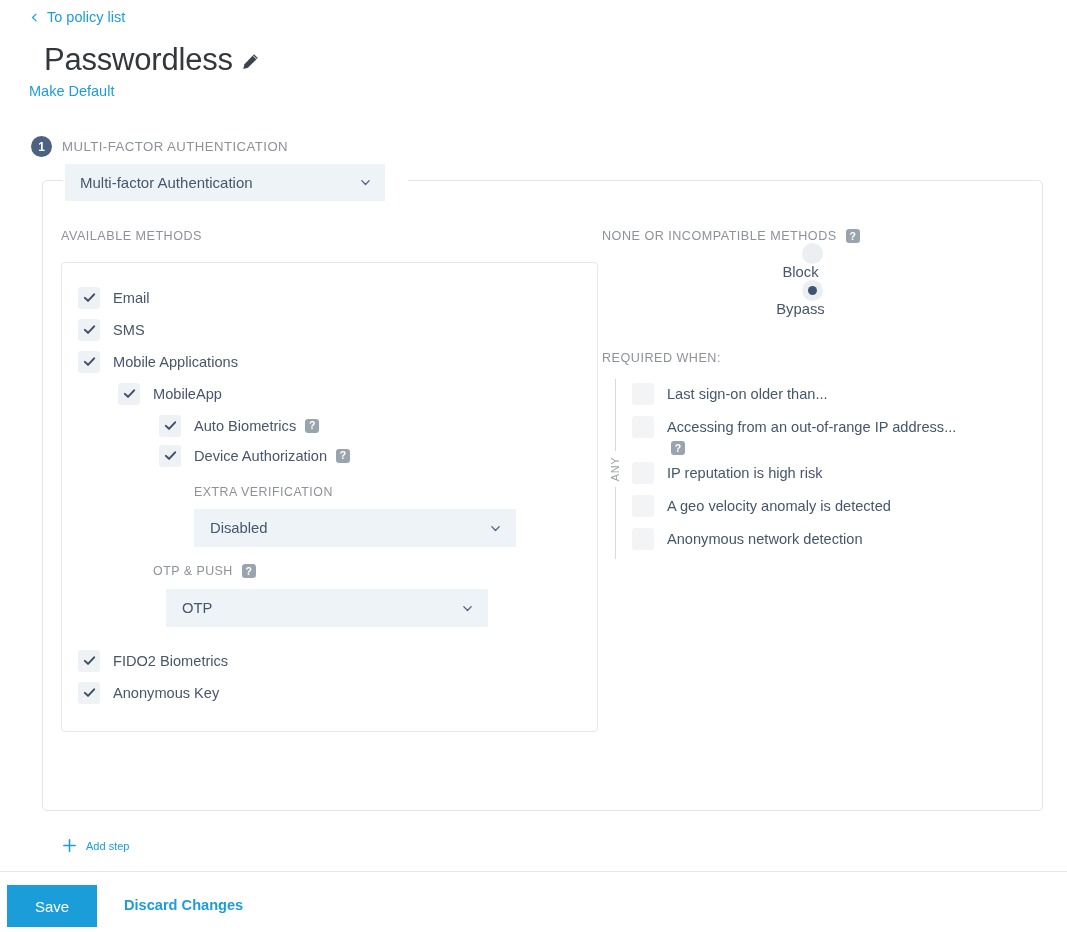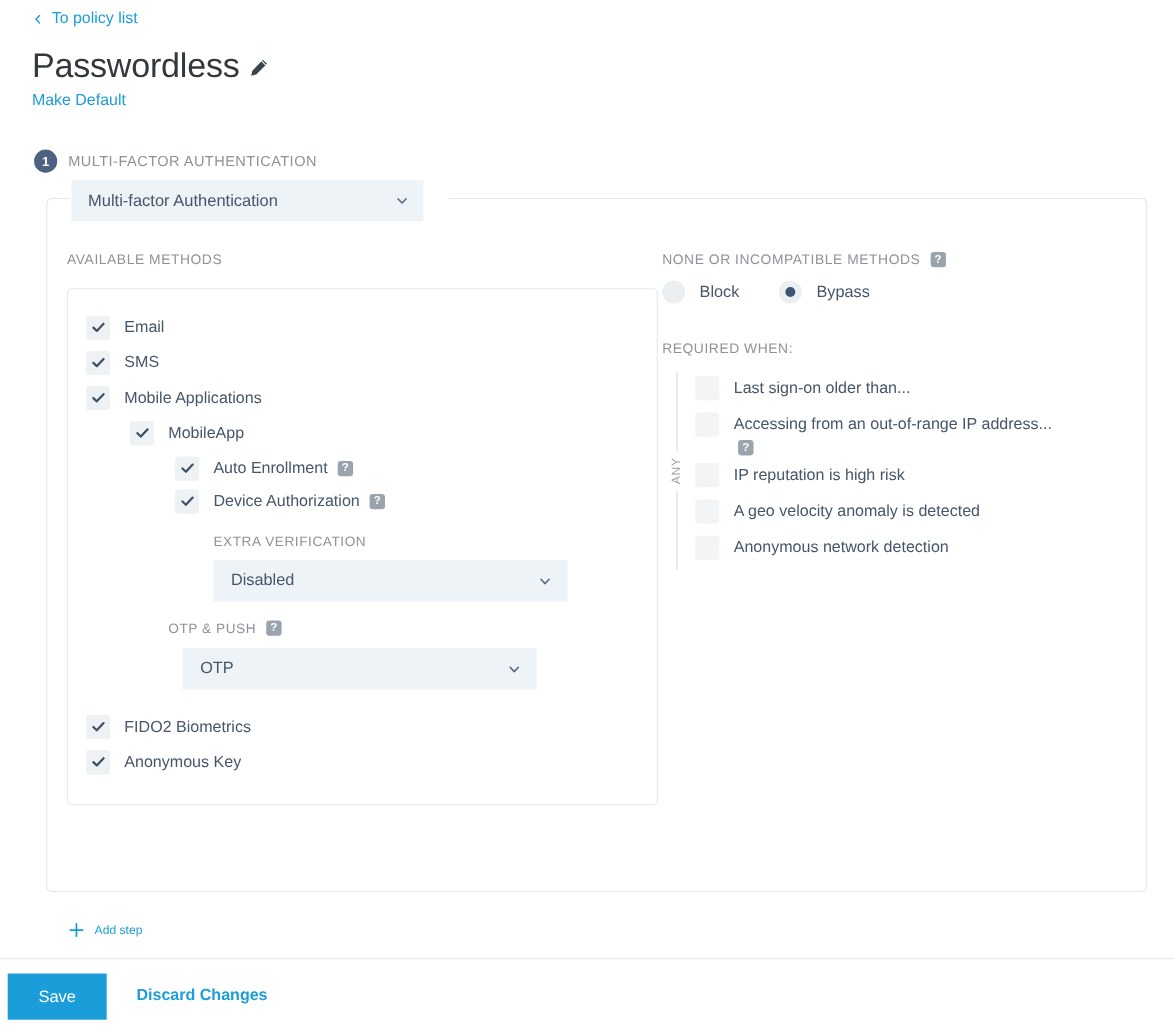--- a/index.html
+++ b/index.html
@@ -15,21 +15,21 @@
 
   
   .back-link {
     position: absolute; left: 30px; top: 9px;
     display: flex; align-items: center; gap: 8px;
     color: #1b9dd9; font-size: 14.5px; cursor: pointer;
   }
   .back-chev { display: block; width: 9px; height: 9px; }
 
   .title-row {
-    position: absolute; left: 29px; top: 44px;
+    position: absolute; left: 44px; top: 44px;
     display: flex; align-items: center; gap: 9px;
   }
   .title {
     font-size: 31px; color: #33383d; font-weight: 400;
     letter-spacing: -0.2px; line-height: 1;
   }
   .pencil { width: 17px; height: 17px; display: block; margin-top: 4px; cursor: pointer; }
 
   .make-default {
     position: absolute; left: 29px; top: 83px;
@@ -120,21 +120,21 @@
   .select-box {
     background: #eef3f7; height: 38px;
     display: flex; align-items: center;
     padding: 0 14px 0 16px; cursor: pointer;
   }
   .select-box .val { flex: 1; font-size: 14.8px; color: #46566b; }
 
   
   .col-right { position: absolute; left: 559px; top: 48px; width: 420px; }
 
-  .radio-row { display: flex; align-items: center; margin-top: 12px; }
+  .radio-row { display: flex; align-items: center; margin-top: 0; flex-direction: column; }
   .radio {
     width: 21px; height: 21px; border-radius: 50%;
     background: #eceff1; flex: none;
     display: flex; align-items: center; justify-content: center;
     cursor: pointer;
   }
   .radio .dot { width: 9px; height: 9px; border-radius: 50%; background: #3c5573; }
   .radio-label { font-size: 14.8px; color: #46566b; margin: 0 36px 0 13px; }
 
   .any-wrap { display: flex; margin-top: 12px; }
@@ -257,21 +257,21 @@
         </div>
         <div class="row-label">MobileApp</div>
       </div>
 
       <div class="row tight" style="padding-left:97px">
         <div class="cbx">
           <svg viewBox="0 0 14 14">
               <path d="M2 7.4 L5.4 10.6 L12 3.6" fill="none" stroke="#3e5168" stroke-width="2.2" stroke-linecap="round" stroke-linejoin="round"></path>
             </svg>
         </div>
-        <div class="row-label">Auto Enrollment</div>
+        <div class="row-label">Auto Biometrics</div>
         <span class="help">?</span>
       </div>
 
       <div class="row tight" style="padding-left:97px">
         <div class="cbx">
           <svg viewBox="0 0 14 14">
               <path d="M2 7.4 L5.4 10.6 L12 3.6" fill="none" stroke="#3e5168" stroke-width="2.2" stroke-linecap="round" stroke-linejoin="round"></path>
             </svg>
         </div>
         <div class="row-label">Device Authorization</div>

